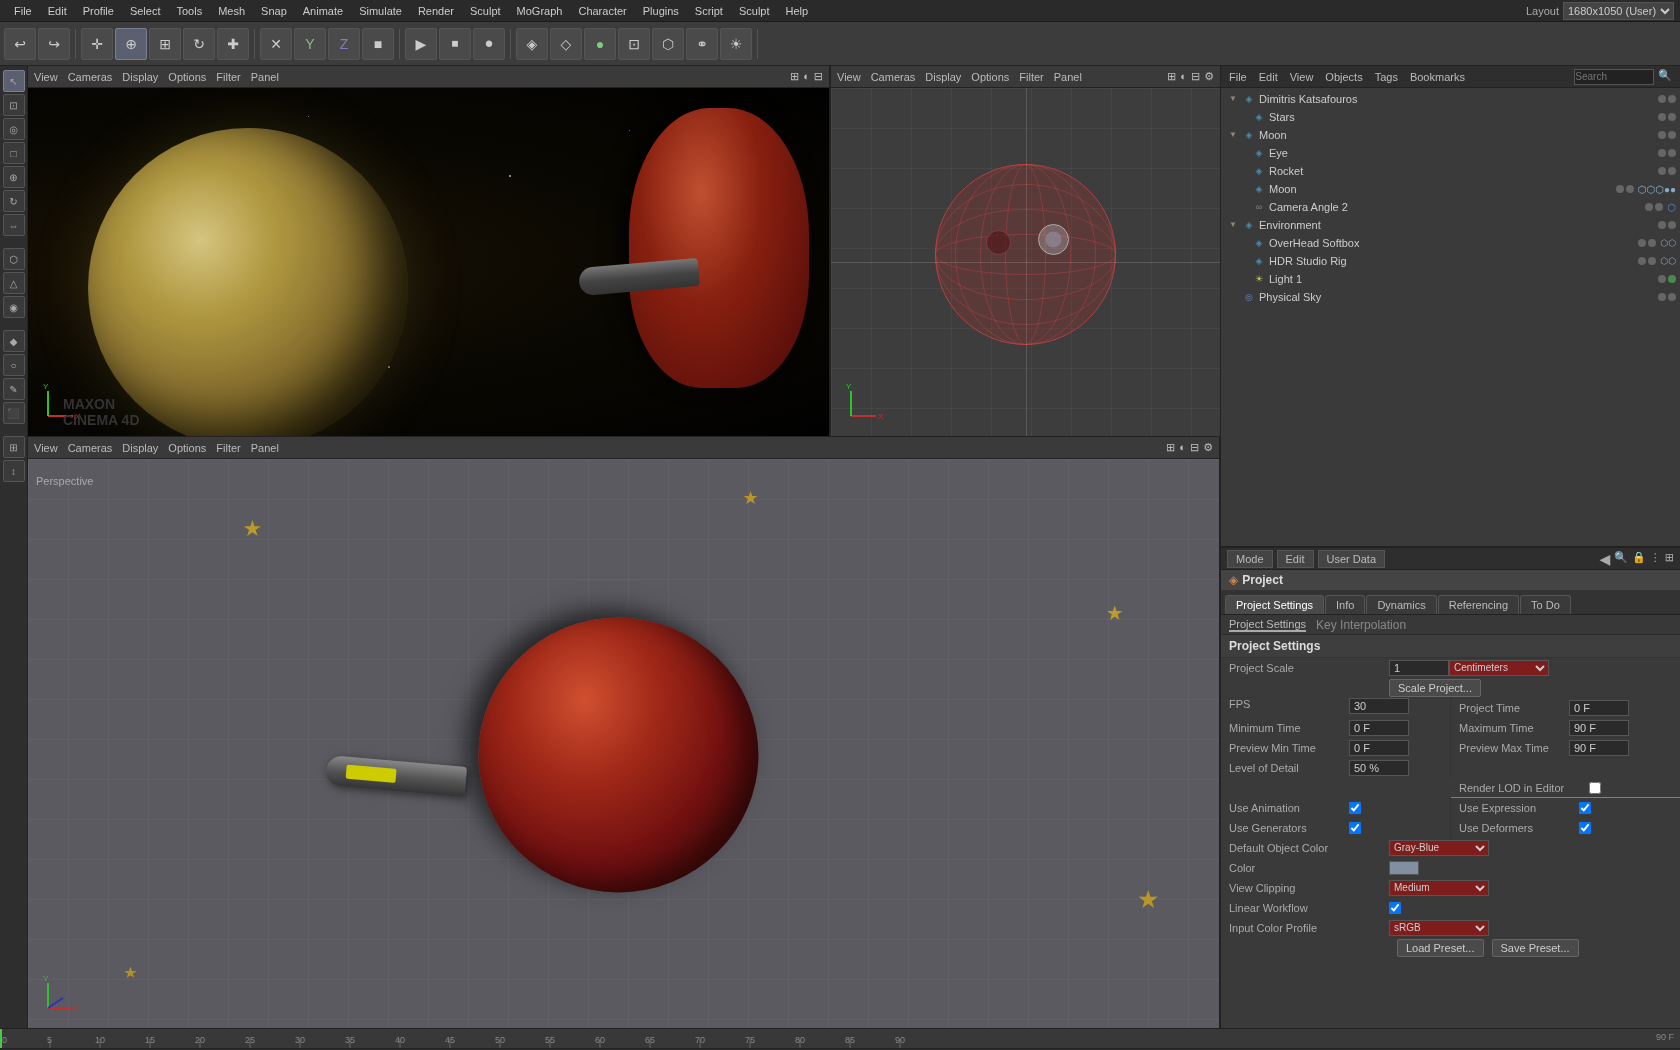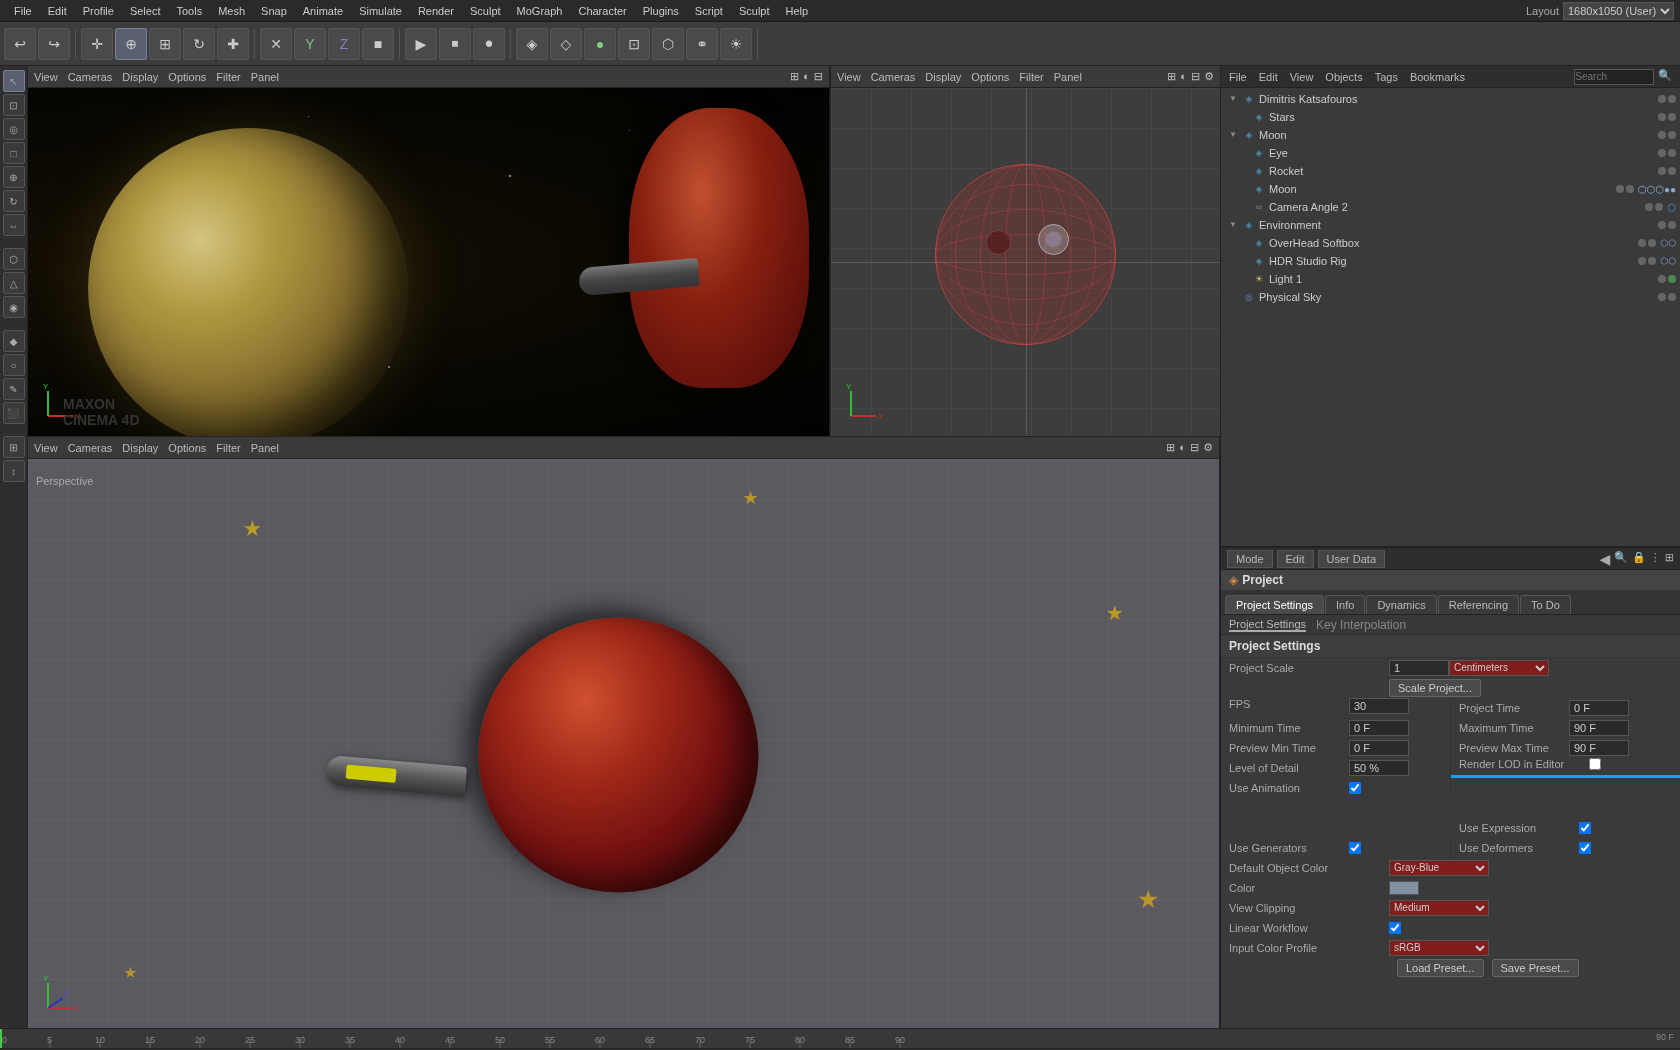--- a/index.html
+++ b/index.html
@@ -860,32 +860,32 @@
             <span class="prop-label" style="width:110px;">Preview Max Time</span>
             <input class="prop-input" type="text" value="90 F" style="">
           </div>
         </div>
 
         <div style="display:flex;">
           <div style="flex:1; display:flex; align-items:center; height:20px; padding:0 8px; border-bottom:1px solid #383838; border-right:1px solid #333;">
             <span class="prop-label" style="width:120px;">Level of Detail</span>
             <input class="prop-input" type="text" value="50 %" style="">
           </div>
-          <div style="flex:1; display:flex; height:20px; padding:0 8px; border-bottom:3px solid #0ea5e9;">
+          <div style="flex:1; display:flex; align-items:center; height:20px; padding:0 8px; border-bottom:1px solid #0ea5e9;margin-top:20px;">
             <span class="prop-label" style="width:130px;">Render LOD in Editor</span>
             <input type="checkbox" class="prop-checkbox" style="">
           </div>
         </div>
 
         <div style="display:flex;">
           <div style="flex:1; display:flex; align-items:center; height:20px; padding:0 8px; border-bottom:1px solid #383838; border-right:1px solid #333;">
             <span class="prop-label" style="width:120px;">Use Animation</span>
             <input type="checkbox" class="prop-checkbox" checked="" style="">
           </div>
-          <div style="flex:1; display:flex; align-items:center; height:20px; padding:0 8px; border-bottom:1px solid #383838;margin-top:40px;">
+          <div style="flex:1; display:flex; align-items:center; height:20px; padding:0 8px; border-bottom:1px solid #383838;">
             <span class="prop-label" style="width:120px;">Use Expression</span>
             <input type="checkbox" class="prop-checkbox" checked="" style="">
           </div>
         </div>
 
         <div style="display:flex;">
           <div style="flex:1; display:flex; align-items:center; height:20px; padding:0 8px; border-bottom:1px solid #383838; border-right:1px solid #333;">
             <span class="prop-label" style="width:120px;">Use Generators</span>
             <input type="checkbox" class="prop-checkbox" checked="" style="">
           </div>

